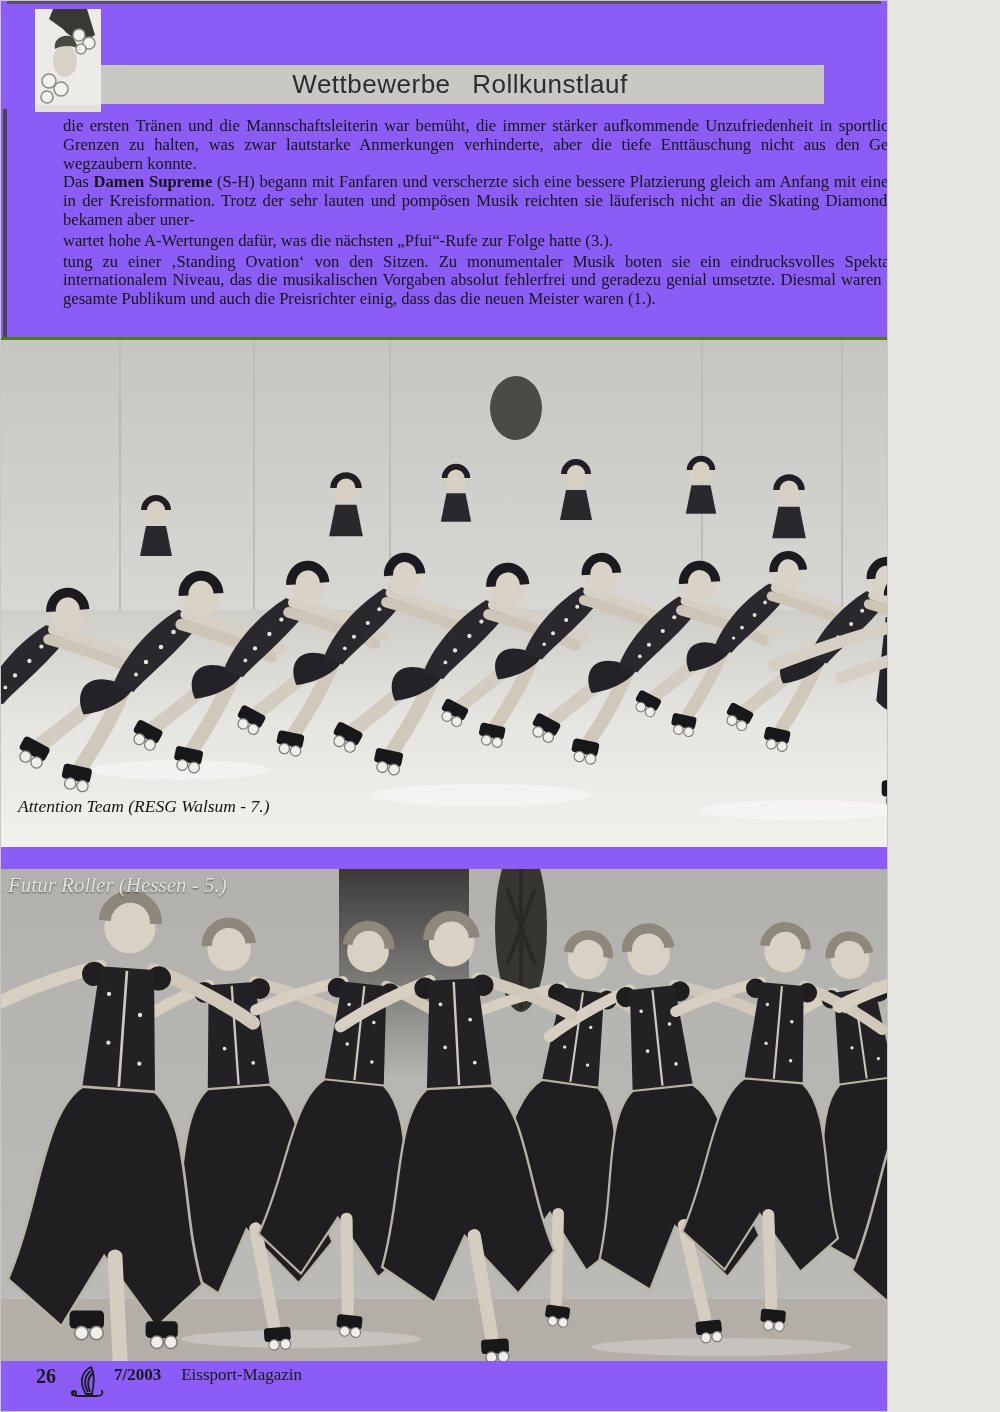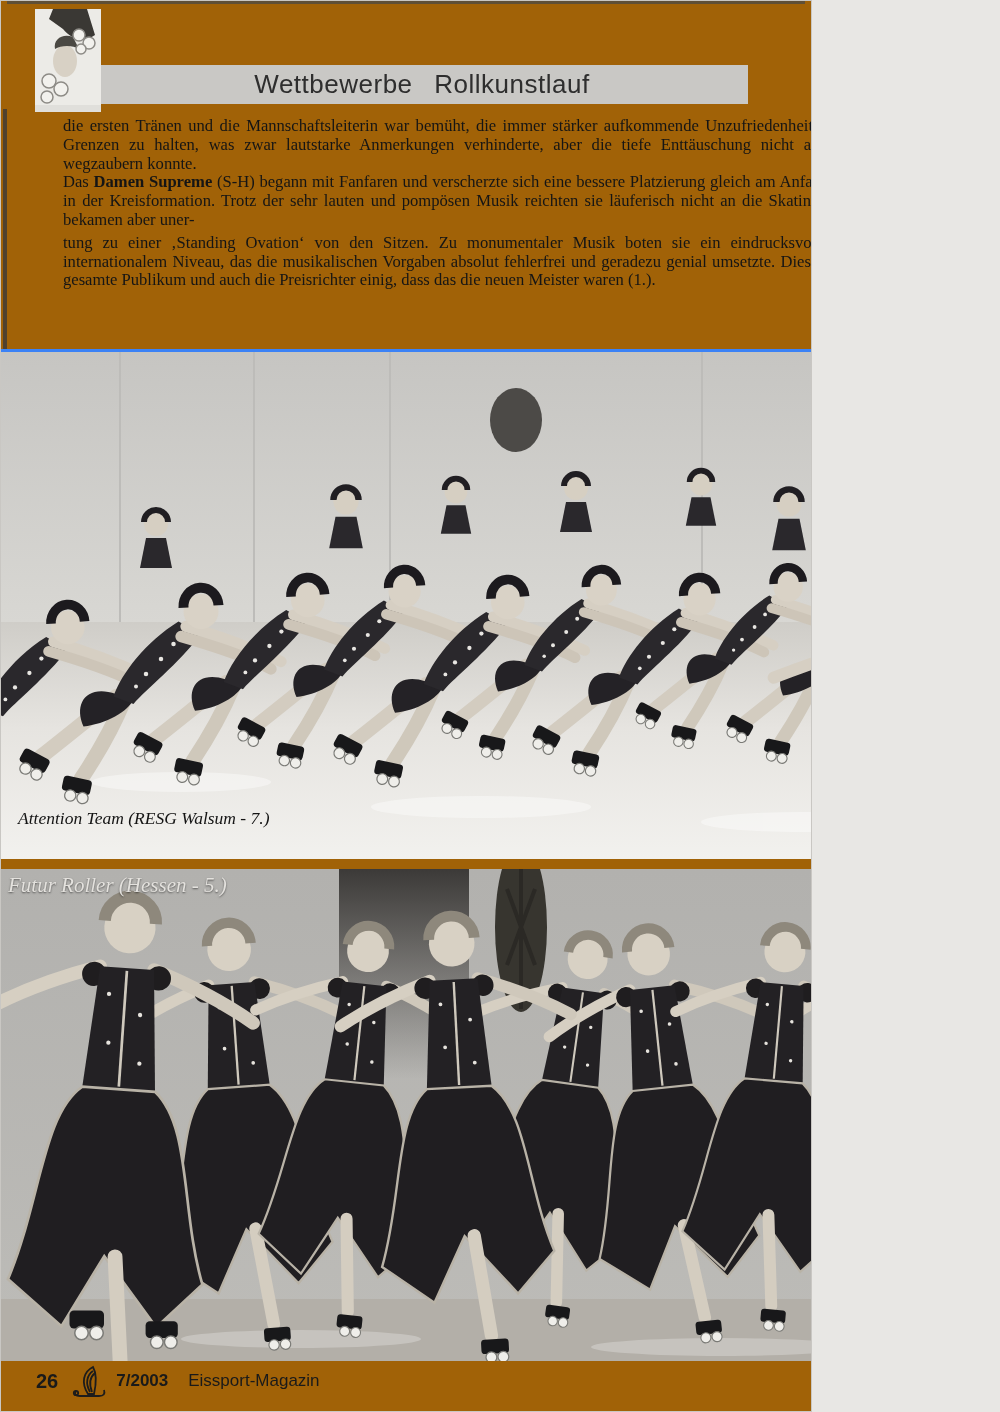--- a/index.html
+++ b/index.html
@@ -1,43 +1,43 @@
 <!DOCTYPE html>
 <html><head>
 <meta charset="utf-8">
 <style>
   html,body{margin:0;padding:0;background:#e8e7e4;}
-  .page{position:relative;width:812px;height:1412px;background:#a16207;border:1px solid #c9c7c3;
+  .page{position:relative;width:888px;height:1412px;background:#8b5cf6;border:1px solid #c9c7c3;
         box-sizing:border-box;overflow:hidden;font-family:"Liberation Serif",serif;}
   
   .scan-top{position:absolute;left:6px;right:6px;top:0;height:3px;background:#4a4947;opacity:.75;}
   .scan-left{position:absolute;left:2px;top:108px;width:4px;height:246px;background:#3b3a38;opacity:.8;}
   
   .title-band{position:absolute;left:95px;right:63px;top:64px;height:39px;background:#c9c8c5;}
   .title-band h1{margin:0;text-align:center;line-height:39px;font-family:"Liberation Sans",sans-serif;
         font-size:26px;font-weight:500;color:#2e2e2e;letter-spacing:.5px;word-spacing:14px;}
   .thumb{position:absolute;overflow:hidden;}
   .thumb-left{left:34px;top:8px;width:66px;height:103px;}
   .thumb-right{left:896px;top:17px;width:66px;height:96px;box-shadow:1px 2px 0 #bdbcb9;}
   
   .article{position:absolute;left:62px;top:116px;width:878px;display:flex;gap:2px;flex-direction:column;}
   .col{flex:1 1 0;}
   .col p{margin:0;text-align:justify;font-size:16.6px;line-height:18.8px;color:#151515;}
   .col b{font-weight:bold;}
   
   .photo{position:absolute;left:0;width:1000px;margin:0;}
   .photo svg{display:block;}
-  .photo1{top:348px;height:510px;border-top:3px solid #3b82f6;box-sizing:border-box;}
+  .photo1{top:336px;height:510px;border-top:3px solid #4d7c0f;box-sizing:border-box;}
   .photo2{top:868px;height:492px;}
   .photo1 figcaption{position:absolute;left:17px;bottom:30px;font-style:italic;font-size:17.5px;color:#141414;}
   .photo2 figcaption{position:absolute;left:7px;top:4px;font-style:italic;font-size:21px;color:#e4e2de;
         text-shadow:0 1px 2px rgba(0,0,0,.55);}
   
-  footer{position:absolute;left:35px;top:1364px;display:flex;align-items:center;
-        font-family:Liberation Sans, sans-serif;color:#1a1a1a;}
+  footer{position:absolute;left:35px;top:1364px;display:flex;align-items:flex-start;
+        font-family:Liberation Serif, serif;color:#1a1a1a;}
   footer .pnum{font-size:20px;font-weight:bold;margin-right:14px;}
   footer .logo{margin-right:8px;display:inline-flex;}
   footer .issue{font-size:17px;font-weight:bold;margin-right:20px;}
   footer .mag{font-size:17px;}
 </style>
 </head>
 <body>
 
 <div class="page">
   <div class="scan-top"></div>
@@ -90,20 +90,21 @@
       </g>
     </svg>
   </div>
 
   <section class="article">
     <div class="col">
         <p><span>die ersten Tränen und die Mannschaftsleiterin war bemüht, die immer stärker aufkommende Unzufriedenheit in sportlich-fairen Grenzen zu halten, was zwar lautstarke Anmerkungen verhinderte, aber die tiefe Enttäuschung nicht aus den Gesichtern wegzaubern konnte.</span></p>
         <p><span>Das </span><b>Damen Supreme</b><span> (S-H) begann mit Fanfaren und verscherzte sich eine bessere Platzierung gleich am Anfang mit einem Sturz in der Kreisformation. Trotz der sehr lauten und pompösen Musik reichten sie läuferisch nicht an die Skating Diamonds heran, bekamen aber uner-</span></p>
       </div>
     <div class="col">
+        <p><span>wartet hohe A-Wertungen dafür, was die nächsten „Pfui“-Rufe zur Folge hatte (3.).</span></p>
       </div>
     <div class="col">
         <p><span>tung zu einer ‚Standing Ovation‘ von den Sitzen. Zu monumentaler Musik boten sie ein eindrucksvolles Spektakel auf internationalem Niveau, das die musikalischen Vorgaben absolut fehlerfrei und geradezu genial umsetzte. Diesmal waren sich das gesamte Publikum und auch die Preisrichter einig, dass das die neuen Meister waren (1.).</span></p>
       </div>
   </section>
 
   <figure class="photo photo1">
     <svg width="1000" height="507" viewBox="0 0 1000 507" preserveAspectRatio="none">
       <defs>
         <linearGradient id="wall1" x1="0" y1="0" x2="0" y2="1">

